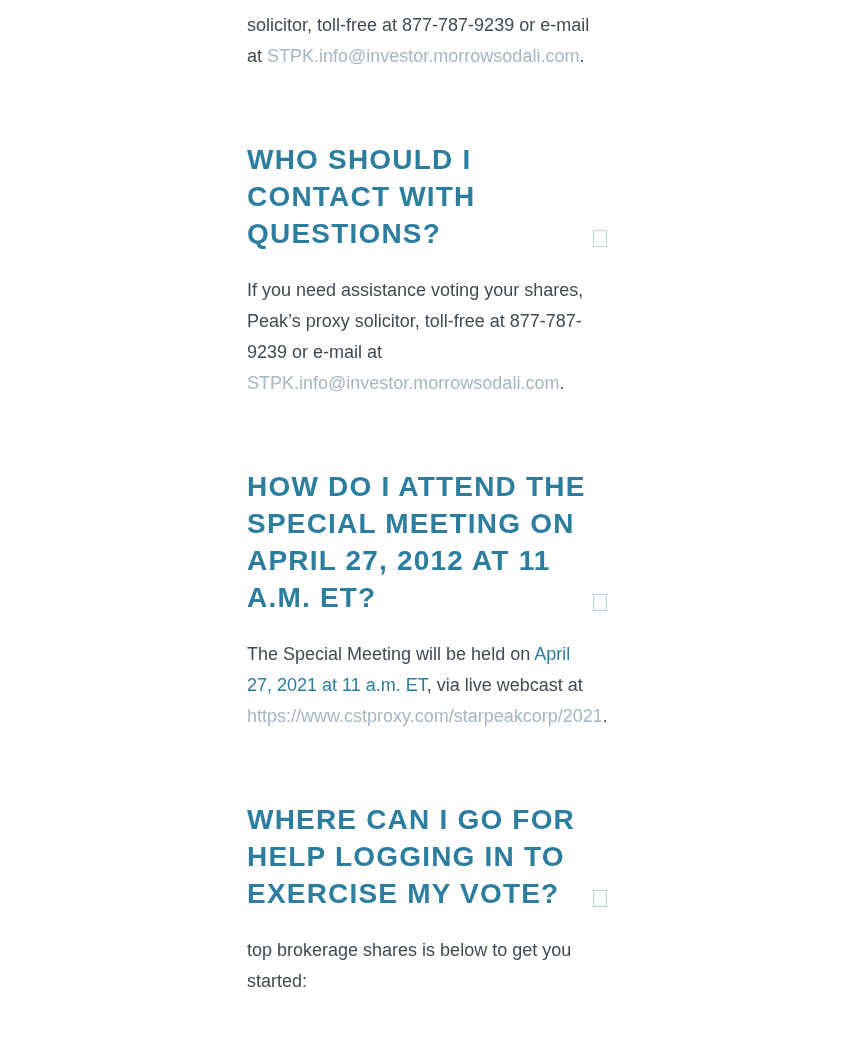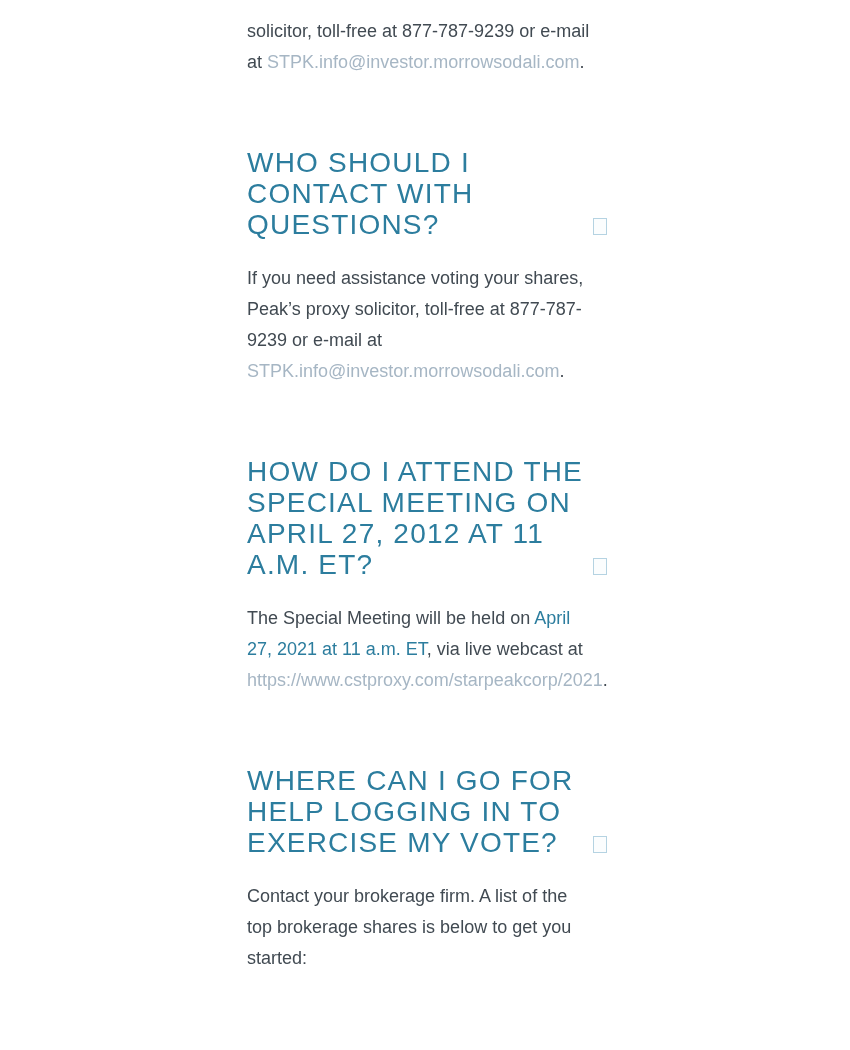--- a/index.html
+++ b/index.html
@@ -14,40 +14,40 @@
   html,body{
     width:850px;height:1050px;
     background:var(--page-bg);
     font-family:"Liberation Sans","DejaVu Sans",sans-serif;
     overflow:hidden;
   }
   .content{
     position:absolute;
     left:247px;top:0;
     width:360px;
-    padding-top:16px;
+    padding-top:10px;
   }
   .paragraph{
     font-size:18px;
     line-height:31px;
     color:var(--body-text);
   }
   .paragraph .line{
     white-space:nowrap;
   }
   .run.body{color:var(--body-text);}
   .run.muted_link{color:var(--muted-link);text-decoration:none;cursor:pointer;margin-top:20px;}
   .run.teal_link{color:var(--teal);text-decoration:none;cursor:pointer;}
   h2.heading{
     position:relative;
     margin:69px 0 23px 0;
     font-size:28px;
-    line-height:31px;
+    line-height:37px;
     letter-spacing:1.2px;
-    font-weight:400;
+    font-weight:700;
     color:var(--teal);
   }
   .heading-text{
     display:block;
     white-space:pre-line;
   }
   .tofu-box{
     position:absolute;
     right:0;
     bottom:5px;
@@ -99,19 +99,18 @@
   </section>
 
   <section>
     <h2 class="heading">
       <span class="heading-text">WHERE CAN I GO FOR
 HELP LOGGING IN TO
 EXERCISE MY VOTE?</span>
       <span class="tofu-box"></span>
     </h2>
     <div class="paragraph">
-        <div class="line"><span class="run body">Contact your brokerage firm. A list of the</span></div>
         <div class="line"><span class="run body">top brokerage shares is below to get you</span></div>
         <div class="line"><span class="run body">started:</span></div>
       </div>
   </section>
 
 </div>
 
 </body></html>

